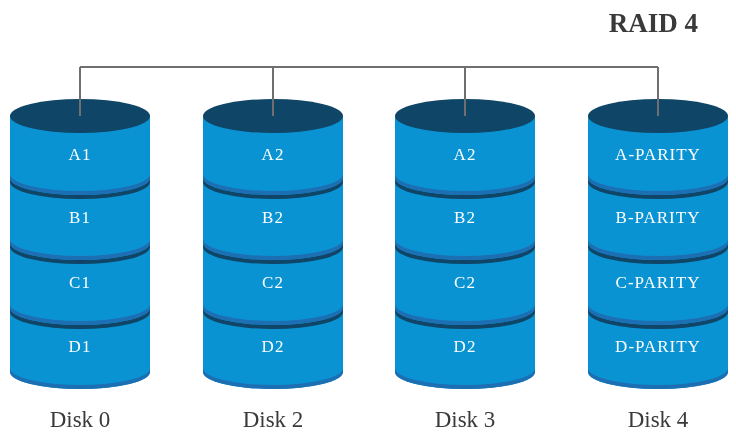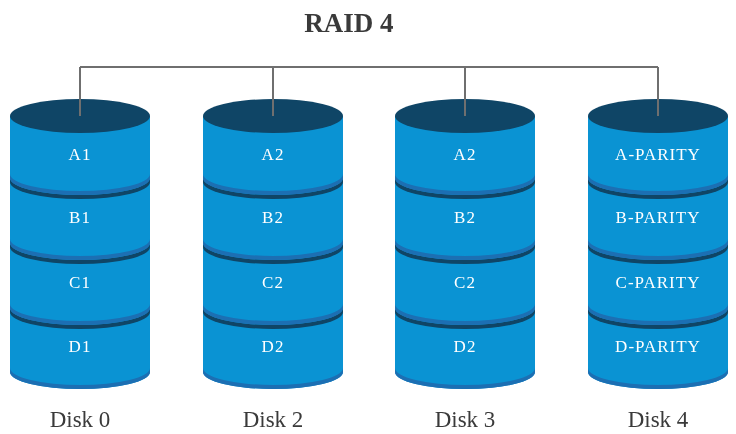--- a/index.html
+++ b/index.html
@@ -1,17 +1,17 @@
 <!DOCTYPE html>
 <html><head>
 <meta charset="utf-8">
 <style>
   html, body { margin:0; padding:0; background:#ffffff; }
   body { width:736px; height:434px; position:relative; overflow:hidden; font-family:"Liberation Serif", "DejaVu Serif", serif; }
-  #title { position:absolute; top:8px; left:0; width:698px; text-align:center; font-weight:bold; font-size:27px; color:#3a3a3a; }
+  #title { position:absolute; top:8px; left:0; width:698px; text-align:right; font-weight:bold; font-size:27px; color:#3a3a3a; }
   svg { position:absolute; left:0; top:0; }
   .seg-label { font-family:"Liberation Serif", "DejaVu Serif", serif; font-size:17px; fill:#ffffff; text-anchor:middle; letter-spacing:1px; }
   .disk-label { font-family:"Liberation Serif", "DejaVu Serif", serif; font-size:23px; fill:#3a3a3a; text-anchor:middle; }
 </style>
 </head>
 <body>
 
 <div id="title">RAID 4</div>
 
 <svg id="diagram" width="736" height="434" viewBox="0 0 736 434" xmlns="http://www.w3.org/2000/svg">

